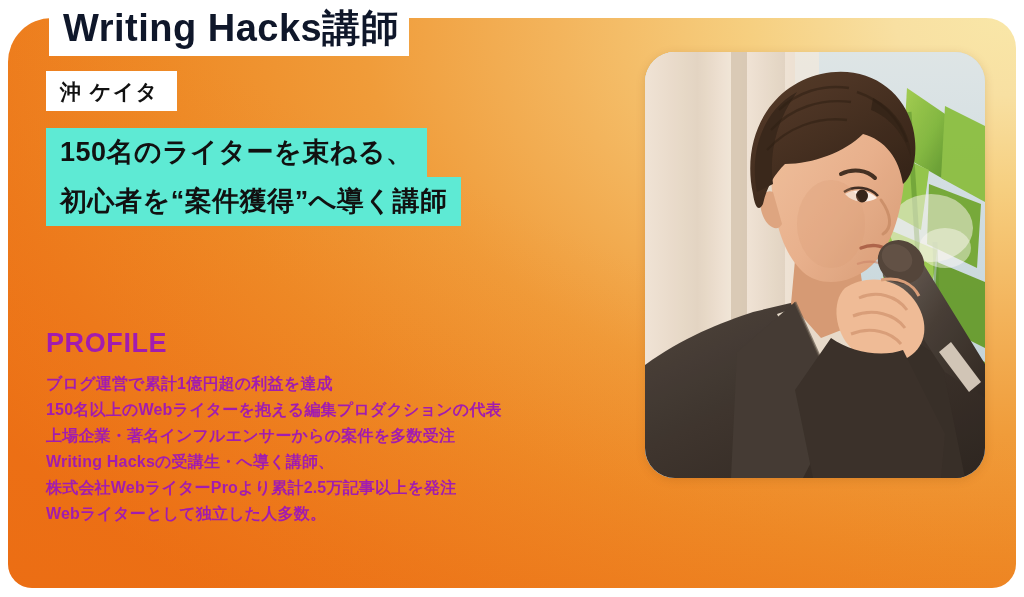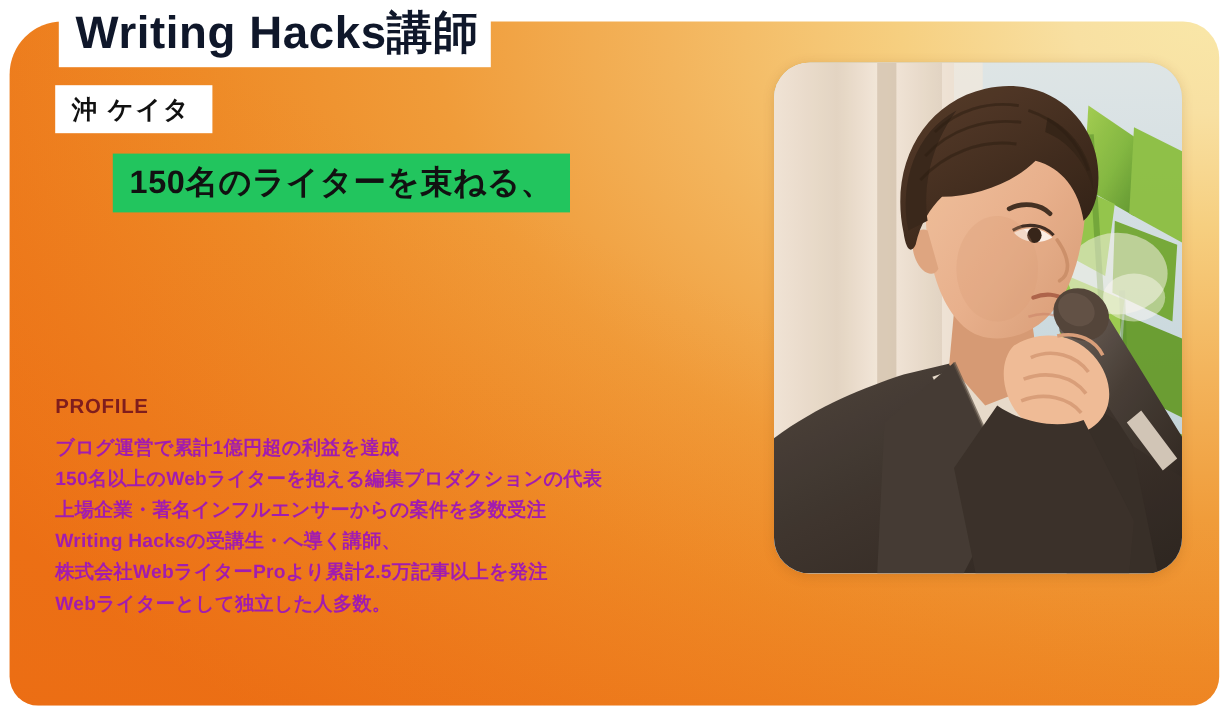--- a/index.html
+++ b/index.html
@@ -111,42 +111,41 @@
   .headline {
     position: absolute;
     left: 46px;
     top: 128px;
     z-index: 5;
     display: flex;
     flex-direction: column;
     align-items: flex-start;
   }
   .headline .hl-line {
-    background: #22c55e;
+    background: #5eead4;
     color: #111111;
     font-size: 27px;
     font-weight: 700;
     line-height: 1;
     letter-spacing: 0.5px;
     padding: 11px 14px 11px 14px;
     white-space: nowrap;
-    margin-left: 48px;
   }
 
   .profile {
     position: absolute;
     left: 46px;
     top: 330px;
     z-index: 5;
     width: 600px;
   }
   .profile-heading {
-    font-size: 17px;
-    font-weight: 700;
-    color: #7f1d1d;
+    font-size: 27px;
+    font-weight: 700;
+    color: #a21caf;
     letter-spacing: 0.6px;
     line-height: 1;
     margin-bottom: 14px;
   }
   .profile-line {
     font-size: 16px;
     font-weight: 700;
     color: #a21caf;
     line-height: 1.62;
     letter-spacing: 0.2px;
@@ -290,20 +289,21 @@
   <div class="title-box">
     <span class="title-text">Writing Hacks講師</span>
   </div>
 
   <div class="name-box">
     <span class="name-text">沖 ケイタ</span>
   </div>
 
   <div class="headline">
     <div class="hl-line">150名のライターを束ねる、</div>
+    <div class="hl-line">初心者を“案件獲得”へ導く講師</div>
   </div>
 
   <div class="profile">
     <div class="profile-heading">PROFILE</div>
     <div class="profile-line">ブログ運営で累計1億円超の利益を達成</div>
     <div class="profile-line">150名以上のWebライターを抱える編集プロダクションの代表</div>
     <div class="profile-line">上場企業・著名インフルエンサーからの案件を多数受注</div>
     <div class="profile-line">Writing Hacksの受講生・へ導く講師、</div>
     <div class="profile-line">株式会社WebライターProより累計2.5万記事以上を発注</div>
     <div class="profile-line">Webライターとして独立した人多数。</div>

